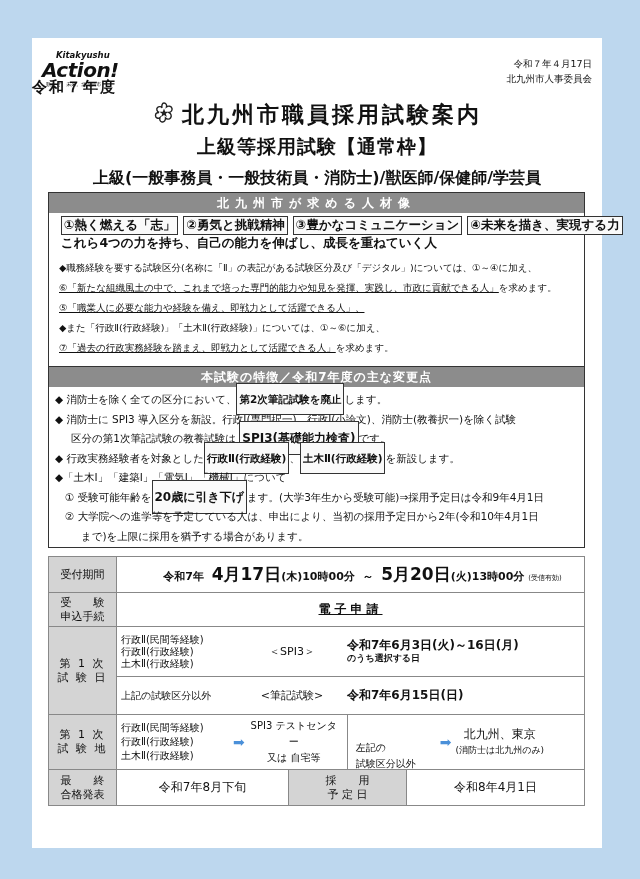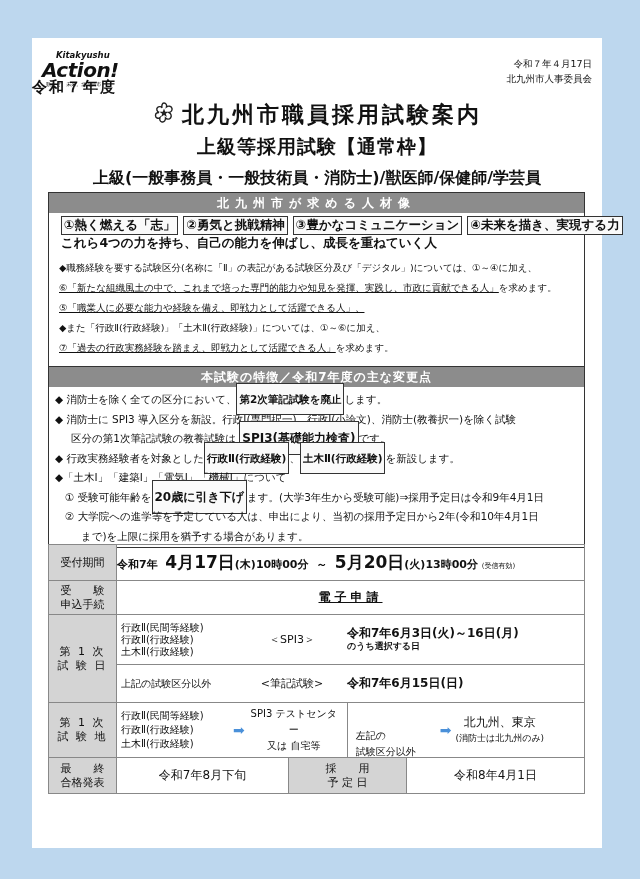--- a/index.html
+++ b/index.html
@@ -32,24 +32,24 @@
   .box2 { position: absolute; left: 16px; top: 329px; width: 537px; height: 181px; border: 1px solid #333; border-top: none; }
   .box2 .box-head { letter-spacing: 1px; }
   .b2-lines { padding: 3px 0 0 6px; font-size: 10.5px; }
   .b2-lines div { height: 19.5px; line-height: 19.5px; white-space: nowrap; }
   .b2-lines .ind { padding-left: 16px; }
   .b2-lines .ind2 { padding-left: 10px; }
   .b2-lines .ind3 { padding-left: 26px; }
   .hl { border: 1px solid #333; padding: 9px 2px; font-weight: bold; background: #fafafa; }
   .hl.big { font-size: 12px; }
 
-  table.sched { position: absolute; left: 16px; top: 506px; width: 537px; border-collapse: collapse; font-size: 10px; }
+  table.sched { position: absolute; left: 16px; top: 518px; width: 537px; border-collapse: collapse; font-size: 10px; }
   table.sched td { border: 1px solid #888; vertical-align: middle; }
   table.sched td.lab { background: #d4d4d4; width: 68px; text-align: center; font-size: 11px; line-height: 14px; }
-  .period { text-align: left; font-size: 11px; font-weight: bold; height: 36px; }
+  .period { text-align: center; font-size: 11px; font-weight: bold; height: 36px; padding-left: 24px; }
   .period .big { font-size: 17px; }
   .period .small { font-size: 7px; font-weight: normal; }
   .proc { text-align: center; font-size: 12px; font-weight: bold; text-decoration: underline; letter-spacing: 4px; height: 34px; }
   .sub-row { display: flex; align-items: center; }
   .cat { width: 120px; padding-left: 4px; font-size: 10px; line-height: 12px; }
   .mode { width: 110px; text-align: center; font-size: 11px; }
   .when { font-size: 12px; font-weight: bold; line-height: 13px; }
   .when small { display: block; font-size: 9px; }
   .arrow { color: #4a90d9; font-size: 14px; margin: 0 4px; }
   .loc { display: flex; align-items: center; height: 54px; }

